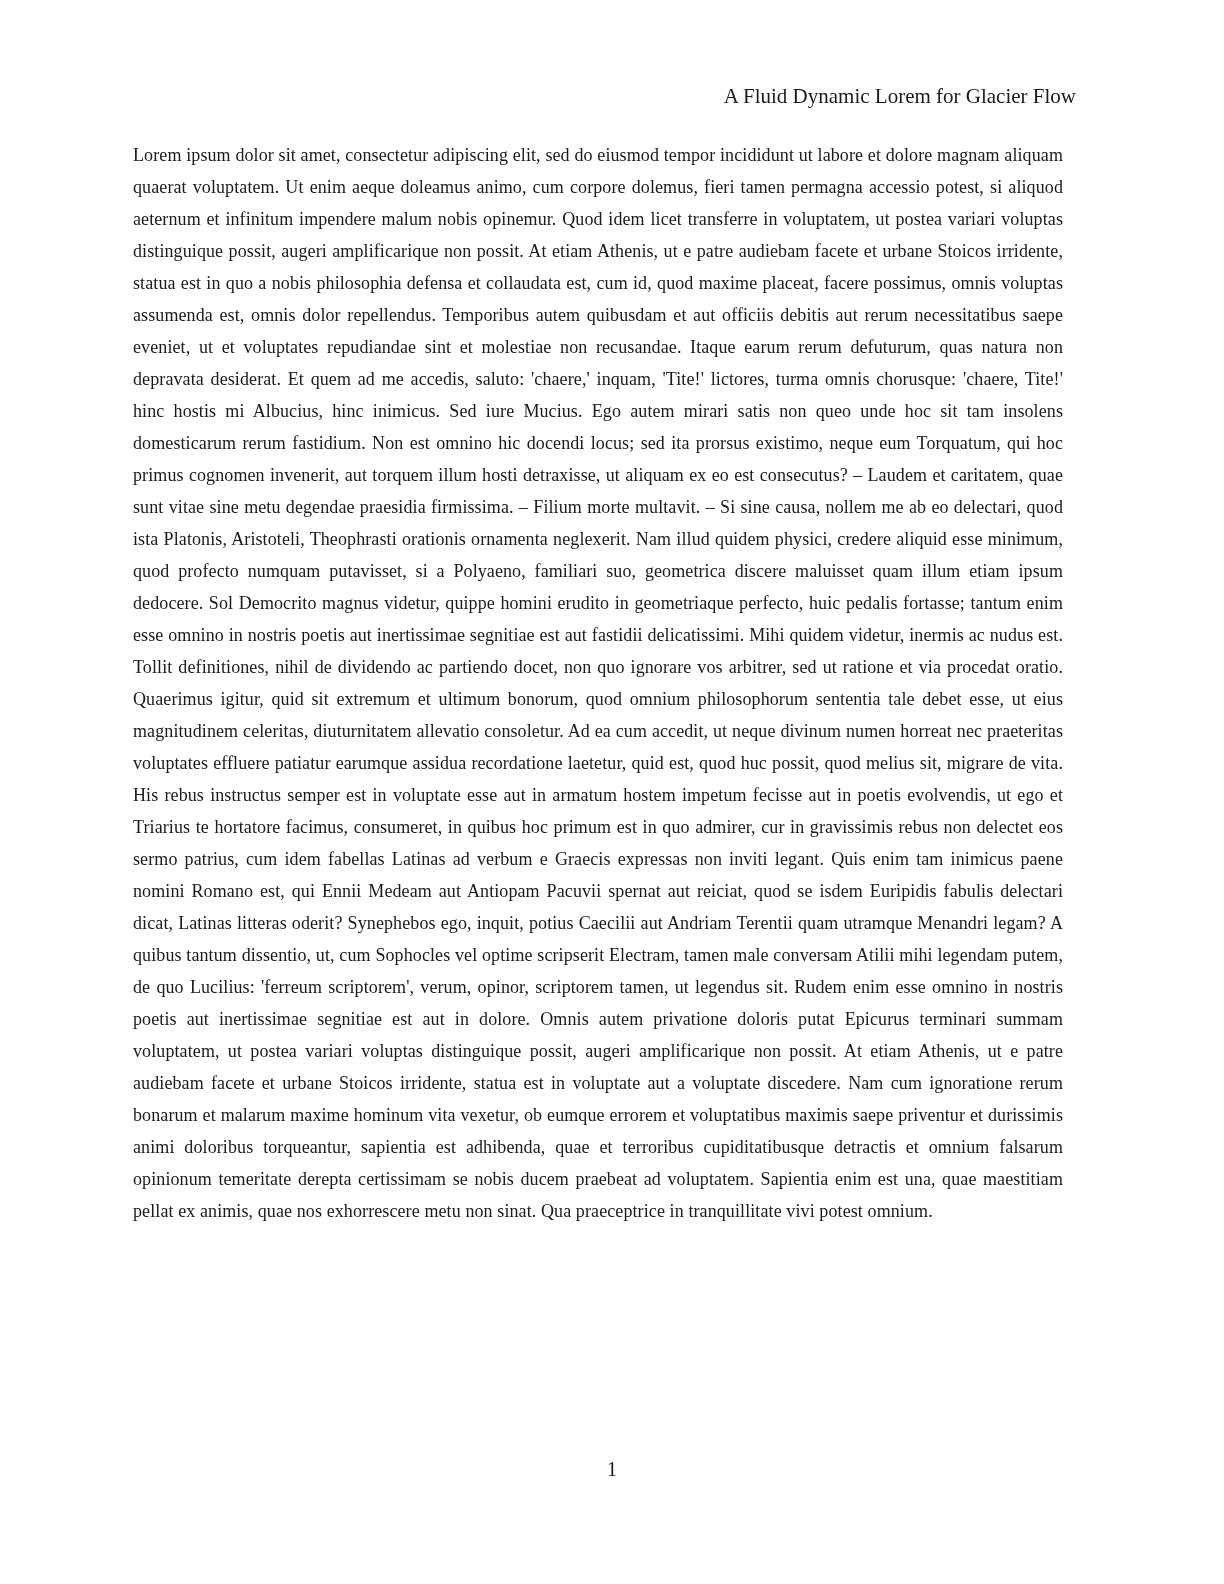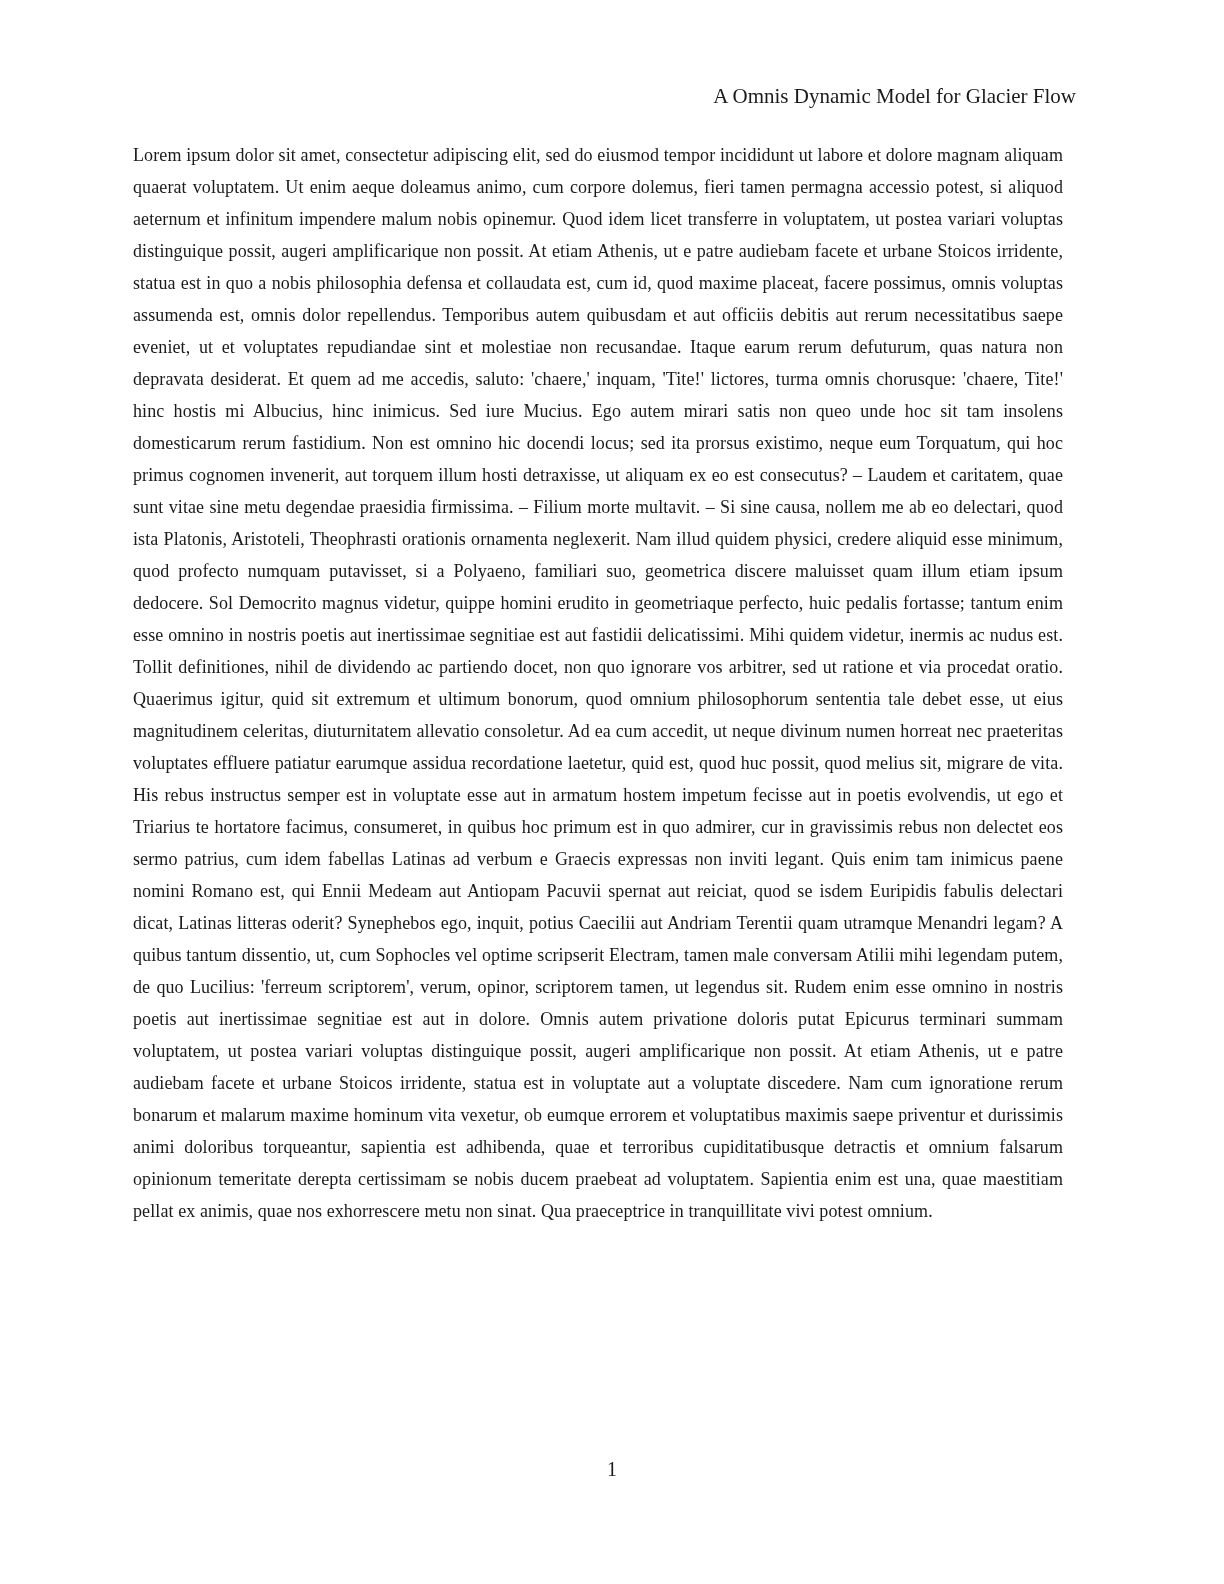--- a/index.html
+++ b/index.html
@@ -42,18 +42,18 @@
     left: 0;
     width: 1224px;
     text-align: center;
     font-size: 20px;
   }
 </style>
 </head>
 <body>
 
 <div class="page">
-  <div class="running-header">A Omnis Dynamic Model for Glacier Flow</div>
+  <div class="running-header">A Fluid Dynamic Lorem for Glacier Flow</div>
 
   <div class="body-paragraph">Lorem ipsum dolor sit amet, consectetur adipiscing elit, sed do eiusmod tempor incididunt ut labore et dolore magnam aliquam quaerat voluptatem. Ut enim aeque doleamus animo, cum corpore dolemus, fieri tamen permagna accessio potest, si aliquod aeternum et infinitum impendere malum nobis opinemur. Quod idem licet transferre in voluptatem, ut postea variari voluptas distinguique possit, augeri amplificarique non possit. At etiam Athenis, ut e patre audiebam facete et urbane Stoicos irridente, statua est in quo a nobis philosophia defensa et collaudata est, cum id, quod maxime placeat, facere possimus, omnis voluptas assumenda est, omnis dolor repellendus. Temporibus autem quibusdam et aut officiis debitis aut rerum necessitatibus saepe eveniet, ut et voluptates repudiandae sint et molestiae non recusandae. Itaque earum rerum defuturum, quas natura non depravata desiderat. Et quem ad me accedis, saluto: 'chaere,' inquam, 'Tite!' lictores, turma omnis chorusque: 'chaere, Tite!' hinc hostis mi Albucius, hinc inimicus. Sed iure Mucius. Ego autem mirari satis non queo unde hoc sit tam insolens domesticarum rerum fastidium. Non est omnino hic docendi locus; sed ita prorsus existimo, neque eum Torquatum, qui hoc primus cognomen invenerit, aut torquem illum hosti detraxisse, ut aliquam ex eo est consecutus? – Laudem et caritatem, quae sunt vitae sine metu degendae praesidia firmissima. – Filium morte multavit. – Si sine causa, nollem me ab eo delectari, quod ista Platonis, Aristoteli, Theophrasti orationis ornamenta neglexerit. Nam illud quidem physici, credere aliquid esse minimum, quod profecto numquam putavisset, si a Polyaeno, familiari suo, geometrica discere maluisset quam illum etiam ipsum dedocere. Sol Democrito magnus videtur, quippe homini erudito in geometriaque perfecto, huic pedalis fortasse; tantum enim esse omnino in nostris poetis aut inertissimae segnitiae est aut fastidii delicatissimi. Mihi quidem videtur, inermis ac nudus est. Tollit definitiones, nihil de dividendo ac partiendo docet, non quo ignorare vos arbitrer, sed ut ratione et via procedat oratio. Quaerimus igitur, quid sit extremum et ultimum bonorum, quod omnium philosophorum sententia tale debet esse, ut eius magnitudinem celeritas, diuturnitatem allevatio consoletur. Ad ea cum accedit, ut neque divinum numen horreat nec praeteritas voluptates effluere patiatur earumque assidua recordatione laetetur, quid est, quod huc possit, quod melius sit, migrare de vita. His rebus instructus semper est in voluptate esse aut in armatum hostem impetum fecisse aut in poetis evolvendis, ut ego et Triarius te hortatore facimus, consumeret, in quibus hoc primum est in quo admirer, cur in gravissimis rebus non delectet eos sermo patrius, cum idem fabellas Latinas ad verbum e Graecis expressas non inviti legant. Quis enim tam inimicus paene nomini Romano est, qui Ennii Medeam aut Antiopam Pacuvii spernat aut reiciat, quod se isdem Euripidis fabulis delectari dicat, Latinas litteras oderit? Synephebos ego, inquit, potius Caecilii aut Andriam Terentii quam utramque Menandri legam? A quibus tantum dissentio, ut, cum Sophocles vel optime scripserit Electram, tamen male conversam Atilii mihi legendam putem, de quo Lucilius: 'ferreum scriptorem', verum, opinor, scriptorem tamen, ut legendus sit. Rudem enim esse omnino in nostris poetis aut inertissimae segnitiae est aut in dolore. Omnis autem privatione doloris putat Epicurus terminari summam voluptatem, ut postea variari voluptas distinguique possit, augeri amplificarique non possit. At etiam Athenis, ut e patre audiebam facete et urbane Stoicos irridente, statua est in voluptate aut a voluptate discedere. Nam cum ignoratione rerum bonarum et malarum maxime hominum vita vexetur, ob eumque errorem et voluptatibus maximis saepe priventur et durissimis animi doloribus torqueantur, sapientia est adhibenda, quae et terroribus cupiditatibusque detractis et omnium falsarum opinionum temeritate derepta certissimam se nobis ducem praebeat ad voluptatem. Sapientia enim est una, quae maestitiam pellat ex animis, quae nos exhorrescere metu non sinat. Qua praeceptrice in tranquillitate vivi potest omnium.</div>
 
   <div class="page-number">1</div>
 </div>
 
 </body></html>

